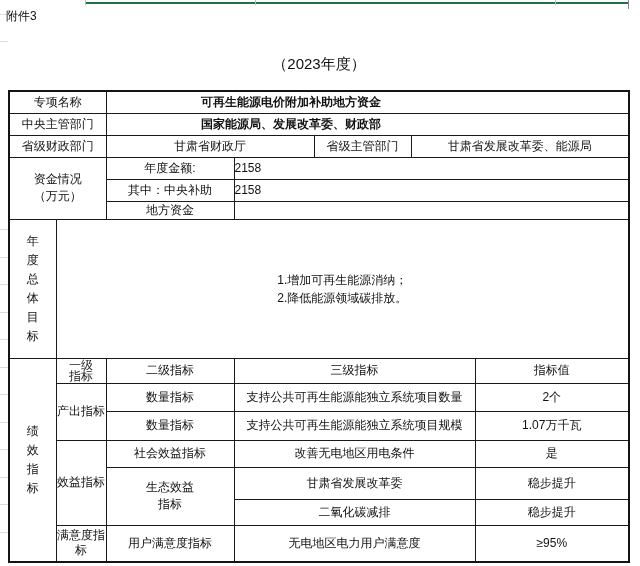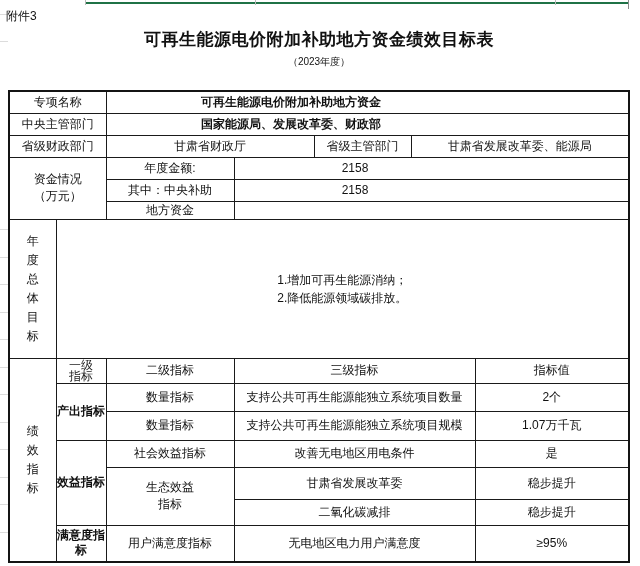--- a/index.html
+++ b/index.html
@@ -6,38 +6,38 @@
   #screen{position:relative;width:640px;height:566px;background:#fff;overflow:hidden;
     font-family:"Liberation Sans","DejaVu Sans",sans-serif;color:#111;}
   
   .top-green{position:absolute;left:85px;top:2px;width:543px;height:2px;background:#1F7246;}
   .vstub{position:absolute;top:0;width:1px;height:5px;background:#b9b9b9;}
   .vstub.dark{height:9px;background:#8a8a8a;}
   .hstub{position:absolute;left:0;width:8px;height:1px;background:#dcdcdc;}
   .attach{position:absolute;left:6px;top:8px;font-size:12px;}
   .title{position:absolute;left:8px;top:28px;width:622px;text-align:center;
     font-size:17px;font-weight:bold;letter-spacing:.5px;}
-  .subtitle{position:absolute;left:8px;top:55px;width:622px;text-align:center;font-size:10px;}
+  .subtitle{position:absolute;left:8px;top:55px;width:622px;text-align:center;font-size:15px;}
   table.sheet{position:absolute;left:8px;top:90px;border-collapse:collapse;table-layout:fixed;
     width:622px;border:2px solid #141414;}
   table.sheet td{border:1px solid #1a1a1a;padding:0;font-size:12px;vertical-align:middle;
     text-align:center;overflow:hidden;}
   tr.r22{height:22px;} tr.r18{height:18px;} tr.r133{height:133px;} tr.r25{height:25px;}
   tr.r28{height:28px;} tr.r29{height:29px;} tr.r27{height:27px;} tr.r32{height:32px;}
   tr.r26{height:26px;} tr.r37{height:37px;}
   td.selgreen{border:2px solid #1F7246;}
   .cw369{width:369px;text-align:center;font-weight:bold;}
-  .cw241{width:241px;text-align:center;}
+  .cw241{width:241px;text-align:left;}
   td.subleft{text-align:left;padding-left:6px;}
   td.subright{text-align:right;padding-right:6px;}
   td.pre{white-space:pre-line;}
   td.small{font-size:9px;line-height:11px;color:#222;margin-top:22px;}
   td.vert{vertical-align:middle;}
   td.vert .vtxt{width:14px;margin:12px auto;word-break:break-all;line-height:19px;font-size:12px;text-align:center;}
-  td.wrapcol{word-break:break-all;line-height:15px;padding:0 3px;font-weight:bold;}
+  td.wrapcol{word-break:break-all;line-height:15px;padding:0 3px;}
   td.goals{text-align:left;vertical-align:top;padding:38px 4px 0 5px;white-space:pre-line;line-height:18px;margin-top:7px;}
   td.lv3{text-align:left;padding-left:4px;}
   td.val{text-align:left;padding-left:5px;}
 </style>
 </head>
 <body>
 
 <div id="screen">
 
   <div class="top-green"></div>
@@ -54,21 +54,20 @@
   <div class="hstub" style="top:339px;"></div>
   <div class="hstub" style="top:367px;"></div>
   <div class="hstub" style="top:394px;"></div>
   <div class="hstub" style="top:422px;"></div>
   <div class="hstub" style="top:449px;"></div>
   <div class="hstub" style="top:477px;"></div>
   <div class="hstub" style="top:504px;"></div>
   <div class="hstub" style="top:532px;"></div>
 
   <div class="attach">附件3</div>
-  <div class="title">可再生能源电价附加补助地方资金绩效目标表</div>
   <div class="subtitle">（2023年度）</div>
 
   <table class="sheet">
     <colgroup>
       <col style="width:47px">
         <col style="width:50px">
         <col style="width:128px">
       <col style="width:80px">
         <col style="width:97px">
         <col style="width:64px">

